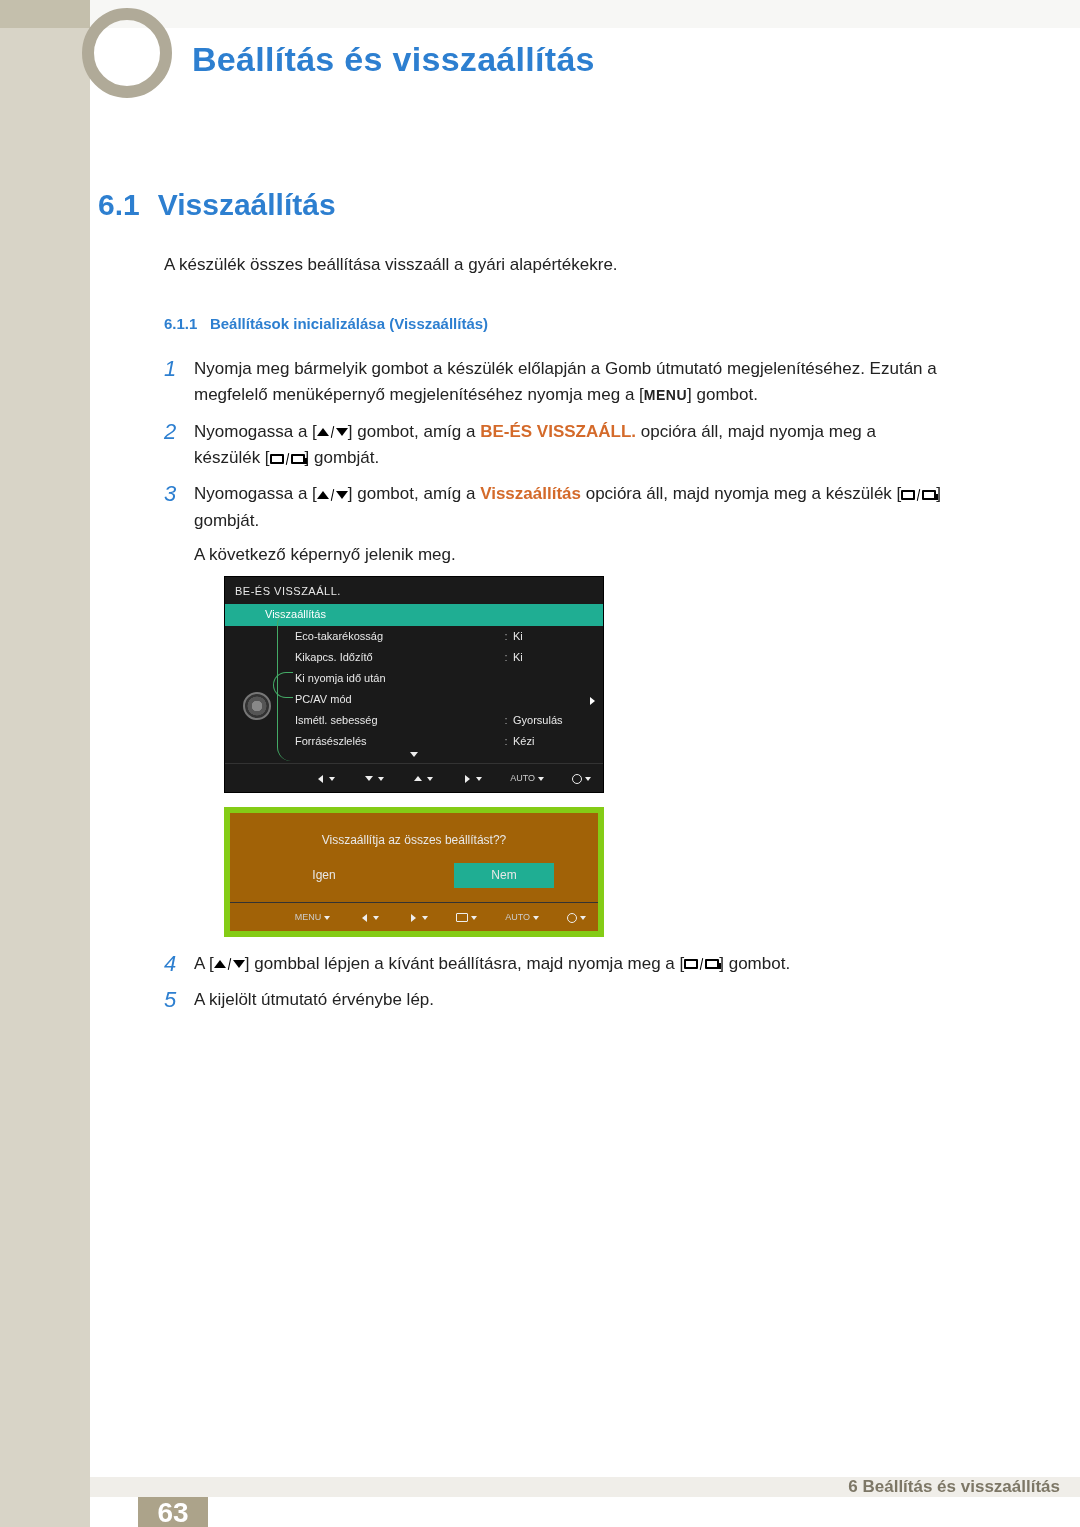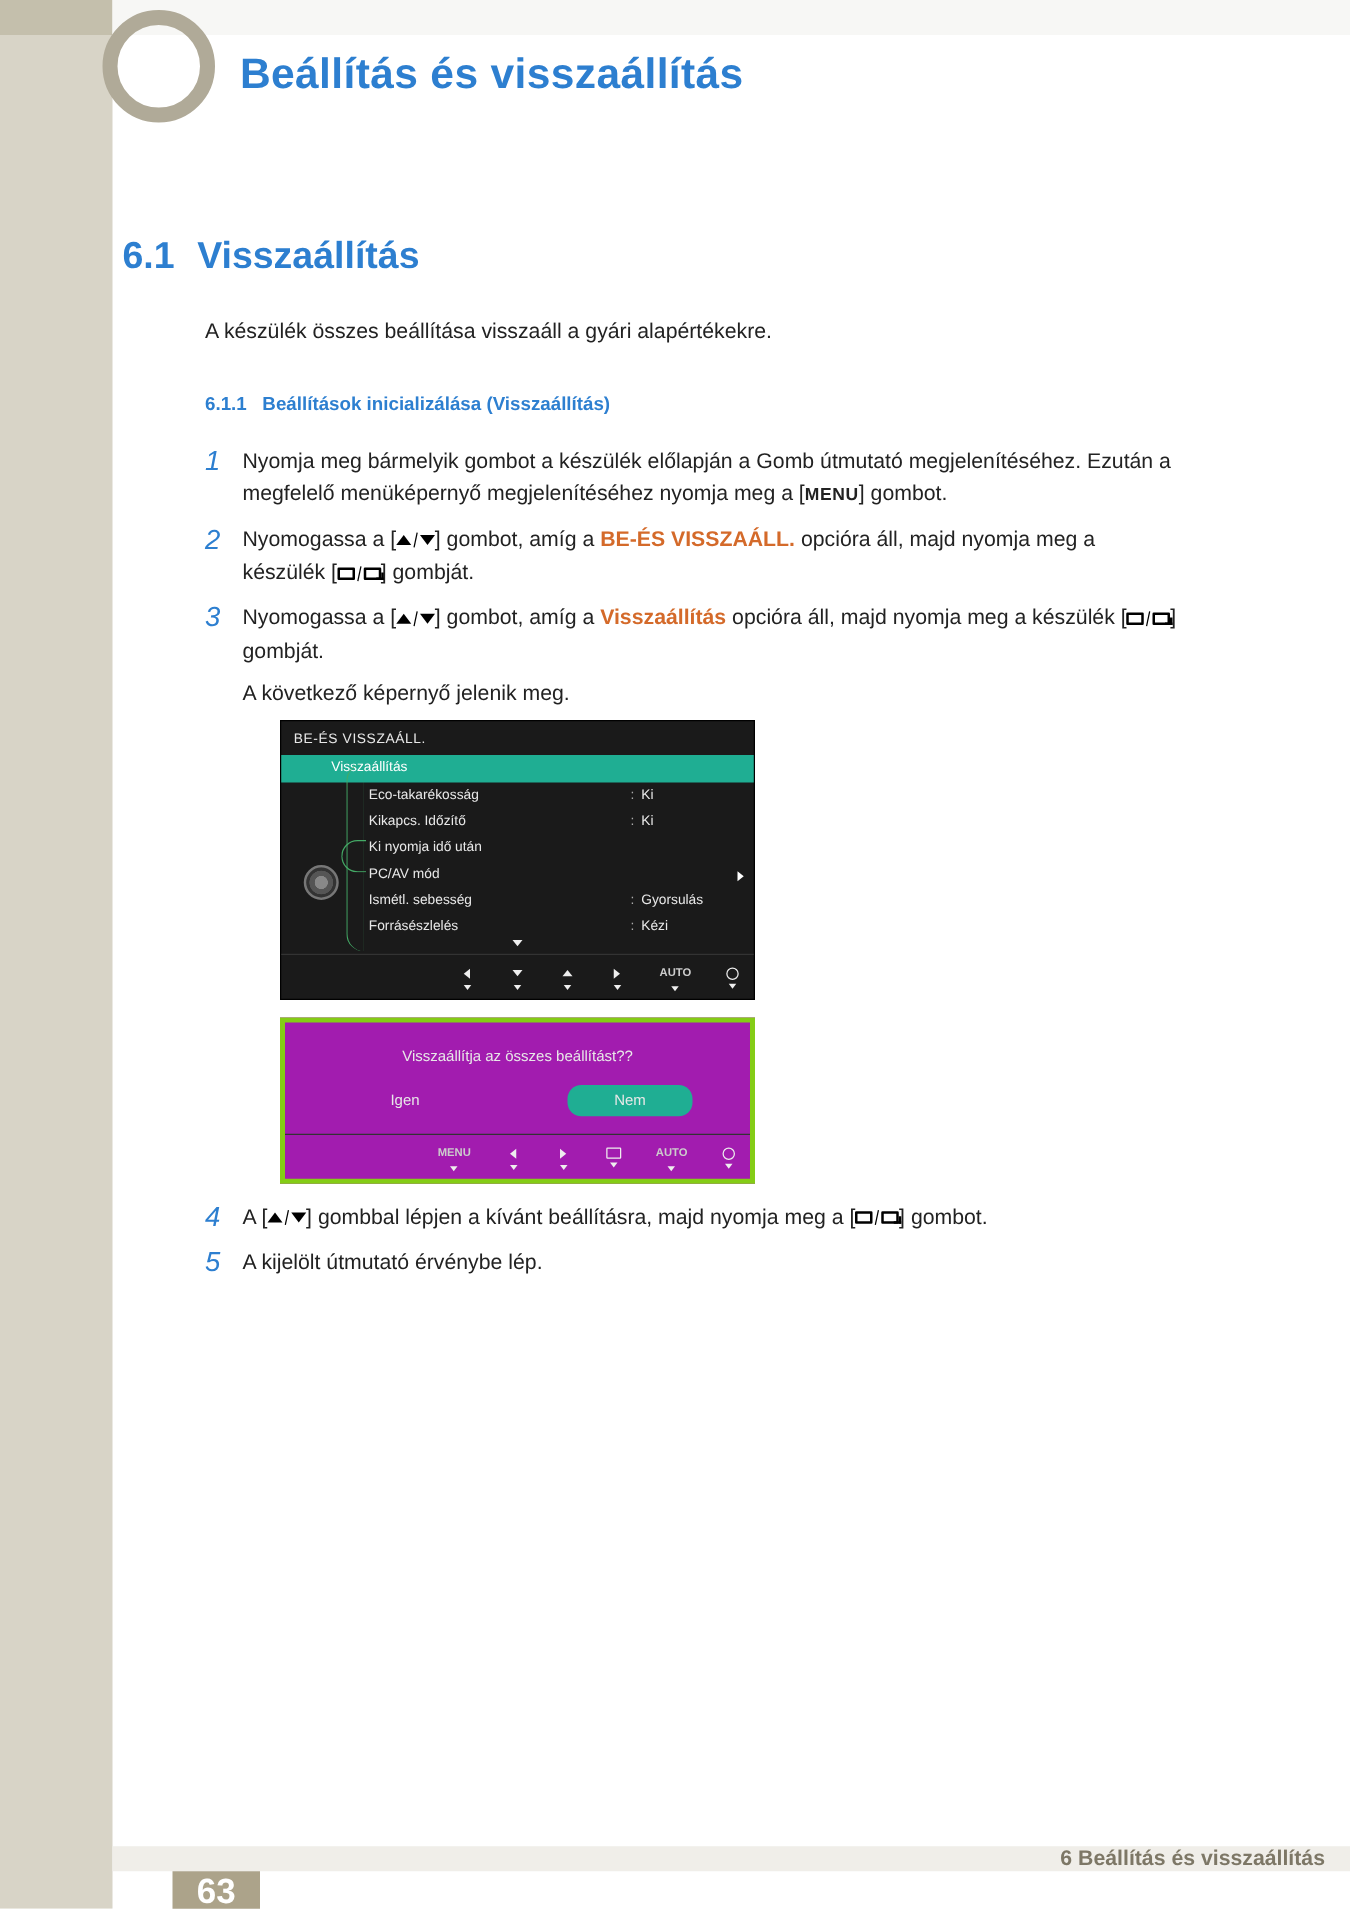--- a/index.html
+++ b/index.html
@@ -217,24 +217,22 @@
     justify-content: flex-end;
     padding: 8px 12px 6px;
     gap: 28px;
     font-size: 9px;
     color: #ccc;
     align-items: center;
     border-top: 1px solid #333;
   }
   .osd-footer .fbtn {
     display: flex;
-    flex-direction: column;
     align-items: center;
     gap: 3px;
-    font-weight: bold;
   }
   .mini-glyph {
     width: 12px; height: 12px;
     display: flex;
     align-items: center;
     justify-content: center;
   }
   .mini-left, .mini-right, .mini-up, .mini-down {
     width: 0; height: 0;
   }
@@ -254,24 +252,24 @@
     border-right: 3px solid transparent;
     border-top: 4px solid #eee;
   }
   .osd-down-centre {
     display: flex;
     justify-content: center;
     padding-bottom: 6px;
   }
   .osd2 {
     margin-top: 14px;
-    background: #a21caf;
+    background: #a16207;
     color: #e8e8e8;
     font-size: 11px;
-    border: 4px solid #84cc16;
+    border: 6px solid #84cc16;
     padding: 18px 0 0;
   }
   .osd2-q {
     text-align: center;
     font-size: 12px;
     padding-bottom: 14px;
   }
   .osd2-opts {
     display: flex;
     justify-content: center;
@@ -279,21 +277,20 @@
     padding-bottom: 14px;
     font-size: 12px;
   }
   .osd2-opt {
     width: 100px;
     text-align: center;
     padding: 3px 0;
   }
   .osd2-opt.sel {
     background: #1fae93;
-    border-radius: 11px;
   }
   .footer-wrap {
     position: absolute;
     bottom: 0;
     left: 90px;
     right: 0;
     height: 50px;
     display: flex;
     align-items: stretch;
     flex-direction: column;

